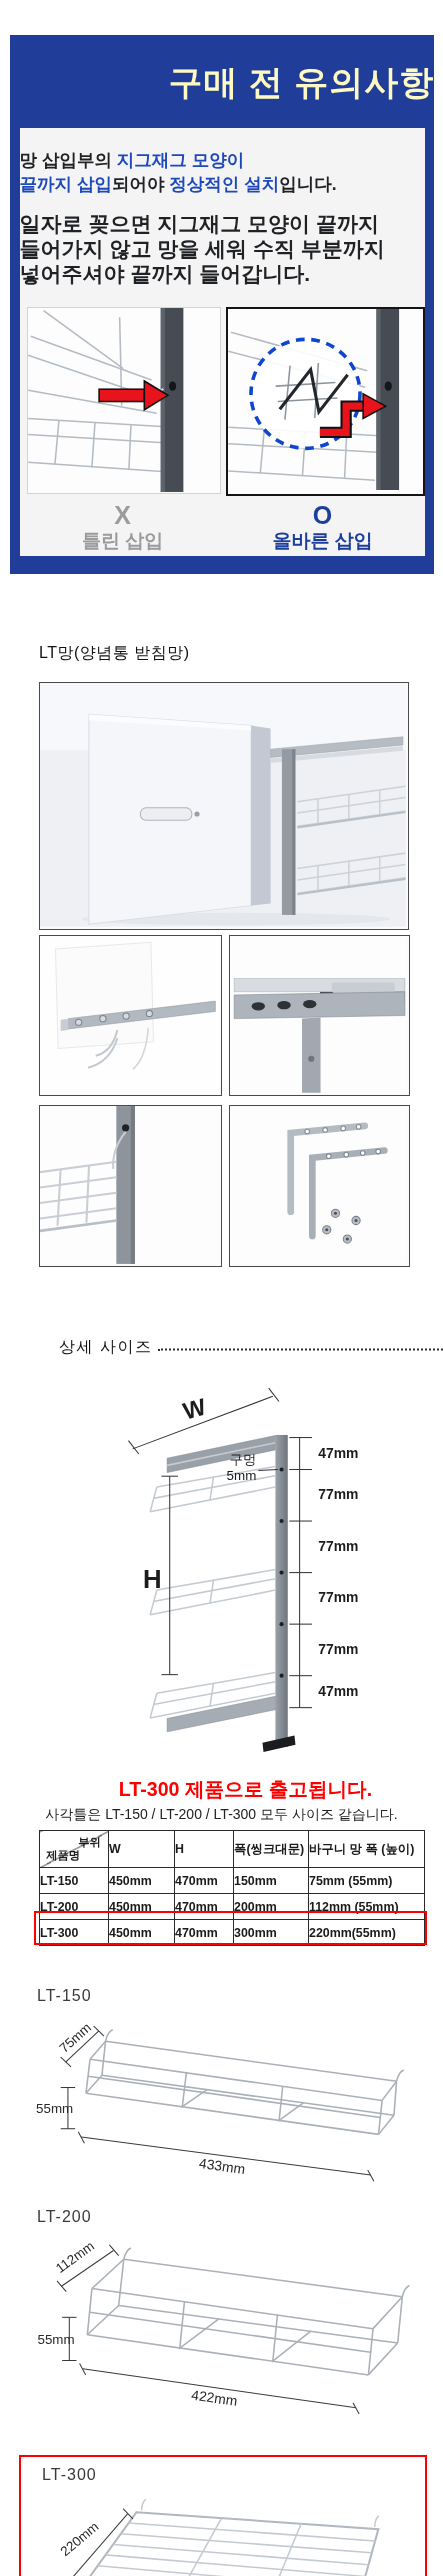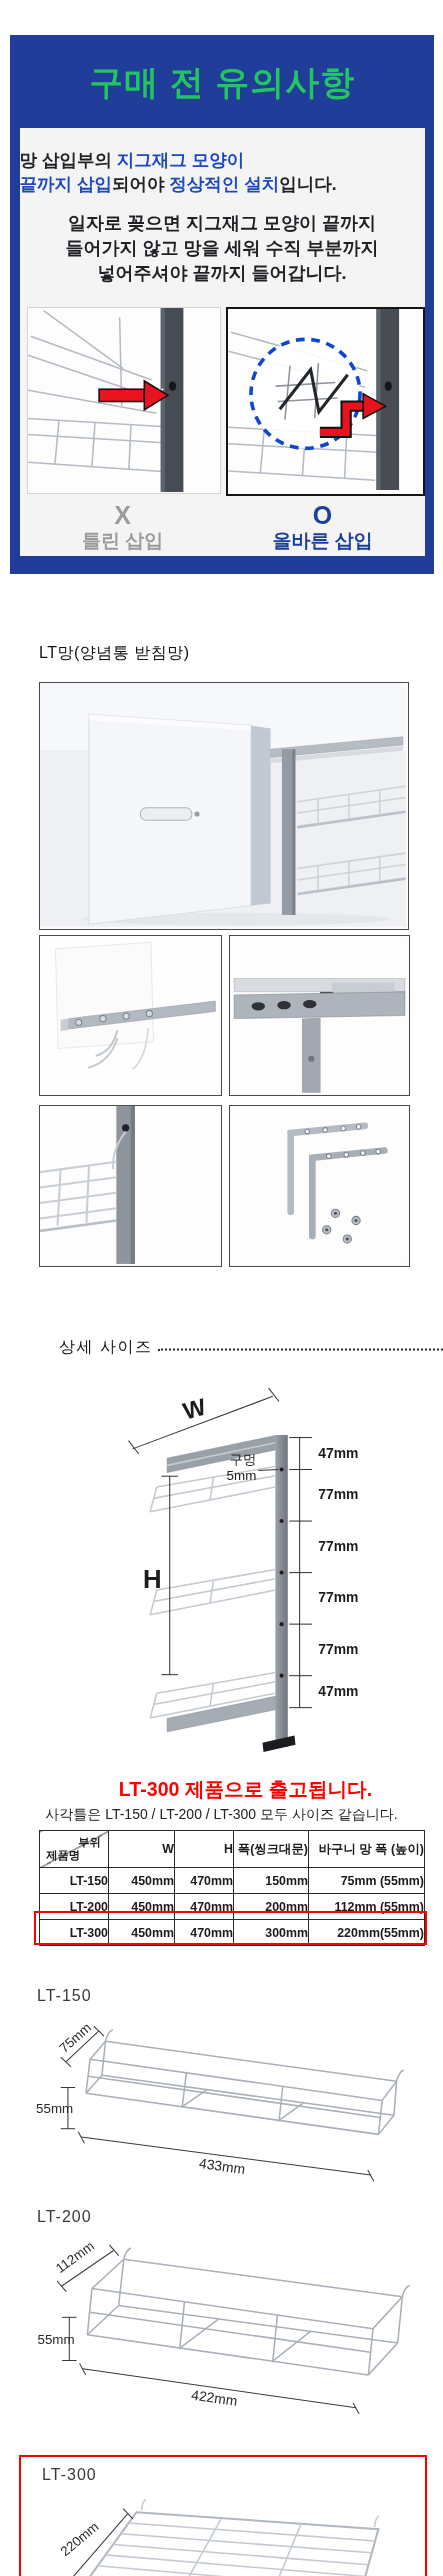--- a/index.html
+++ b/index.html
@@ -1,45 +1,45 @@
 <!DOCTYPE html>
 <html style="font-size:8.2px"><head>
 <meta charset="utf-8">
 <style>
   html,body{margin:0;padding:0;background:#ffffff;}
   #page{position:relative;width:443px;height:3027px;background:#ffffff;
         font-family:"Liberation Sans",sans-serif;color:#222;overflow:hidden;}
   .abs{position:absolute;}
   
   .notice-box{left:10.3px;top:35px;width:424px;height:539px;background:#1f3d99;}
-  .notice-title{left:0;top:25px;width:100%;text-align:center;color:#22c55e;
+  .notice-title{left:0;top:25px;width:100%;text-align:right;color:#fef9c3;
       font-size:34px;font-weight:800;letter-spacing:1px;}
   .notice-panel{left:9.3px;top:93px;width:405px;height:428px;background:#f4f4f5;}
   .np-p1{left:0;top:20px;width:100%;text-align:left;font-size:17.5px;font-weight:800;line-height:24px;color:#1f2124;}
-  .np-p2{left:0;top:83px;width:100%;text-align:center;font-size:18px;font-weight:800;line-height:25px;color:#1f2124;}
+  .np-p2{left:0;top:83px;width:100%;font-size:21px;font-weight:800;line-height:25px;color:#1f2124;}
   .blue-t{color:#1d49bb;}
   .np-photo{top:179px;height:185px;background:#fdfdfd;}
   .np-photo.left{left:7.2px;width:192px;border:0.5px solid #d3d3d3;}
   .np-photo.right{left:206px;width:195px;border:2.1px solid #141414;}
   .np-col{width:200px;text-align:center;}
   .np-mark{font-size:25px;font-weight:800;line-height:27px;}
   .np-lab{font-size:19px;font-weight:800;line-height:23px;}
   .gray-t{color:#9b9b9b;}
   .blue2-t{color:#1d3f9c;}
   
   .sec-head{display:flex;align-items:center;width:392px;margin-left:20px;}
   .sec-head .txt{font-size:16px;color:#151515;letter-spacing:1.5px;white-space:nowrap;}
   .sec-head .leader{flex:1;border-bottom:2.6px dotted #2b2b2b;height:0;margin-left:5.2px;transform:translateY(1.5px);}
   .photo-frame{background:#fbfbfc;border:1px solid #4a4a4a;}
   .lt-label{font-size:16px;color:#3a3a3a;letter-spacing:1px;}
   .red-note{width:100%;text-align:center;color:#ff0000;font-weight:800;font-size:19.6px;}
   .black-note{width:100%;text-align:center;color:#222;font-size:14px;font-weight:500;}
   
   table.spec{border-collapse:collapse;width:385px;table-layout:fixed;background:#fff;}
-  table.spec th,table.spec td{border:1px solid #2a2a2a;text-align:right;vertical-align:middle;
+  table.spec th,table.spec td{border:1px solid #2a2a2a;text-align:left;vertical-align:middle;
       font-size:12.4px;color:#1b1b1b;font-weight:600;padding:0;}
   table.spec thead th{height:36px;font-weight:600;}
   table.spec tbody td{height:25px;}
   th.diag{position:relative;background-image:linear-gradient(to bottom right,
       transparent calc(50% - 0.5px), #444 calc(50% - 0.5px), #444 calc(50% + 0.5px), transparent calc(50% + 0.5px));}
   th.diag .c-top{position:absolute;top:4.1px;right:7.2px;font-size:11.3px;font-weight:600;}
   th.diag .c-bot{position:absolute;bottom:4.1px;left:6.2px;font-size:11.3px;font-weight:600;}
   .row-highlight{border:2.6px solid #ff0000;background:transparent;pointer-events:none;}
   .redbox{border:2.6px solid #ff0000;background:#ffffff;}
   svg text{font-family:"Liberation Sans",sans-serif;}

